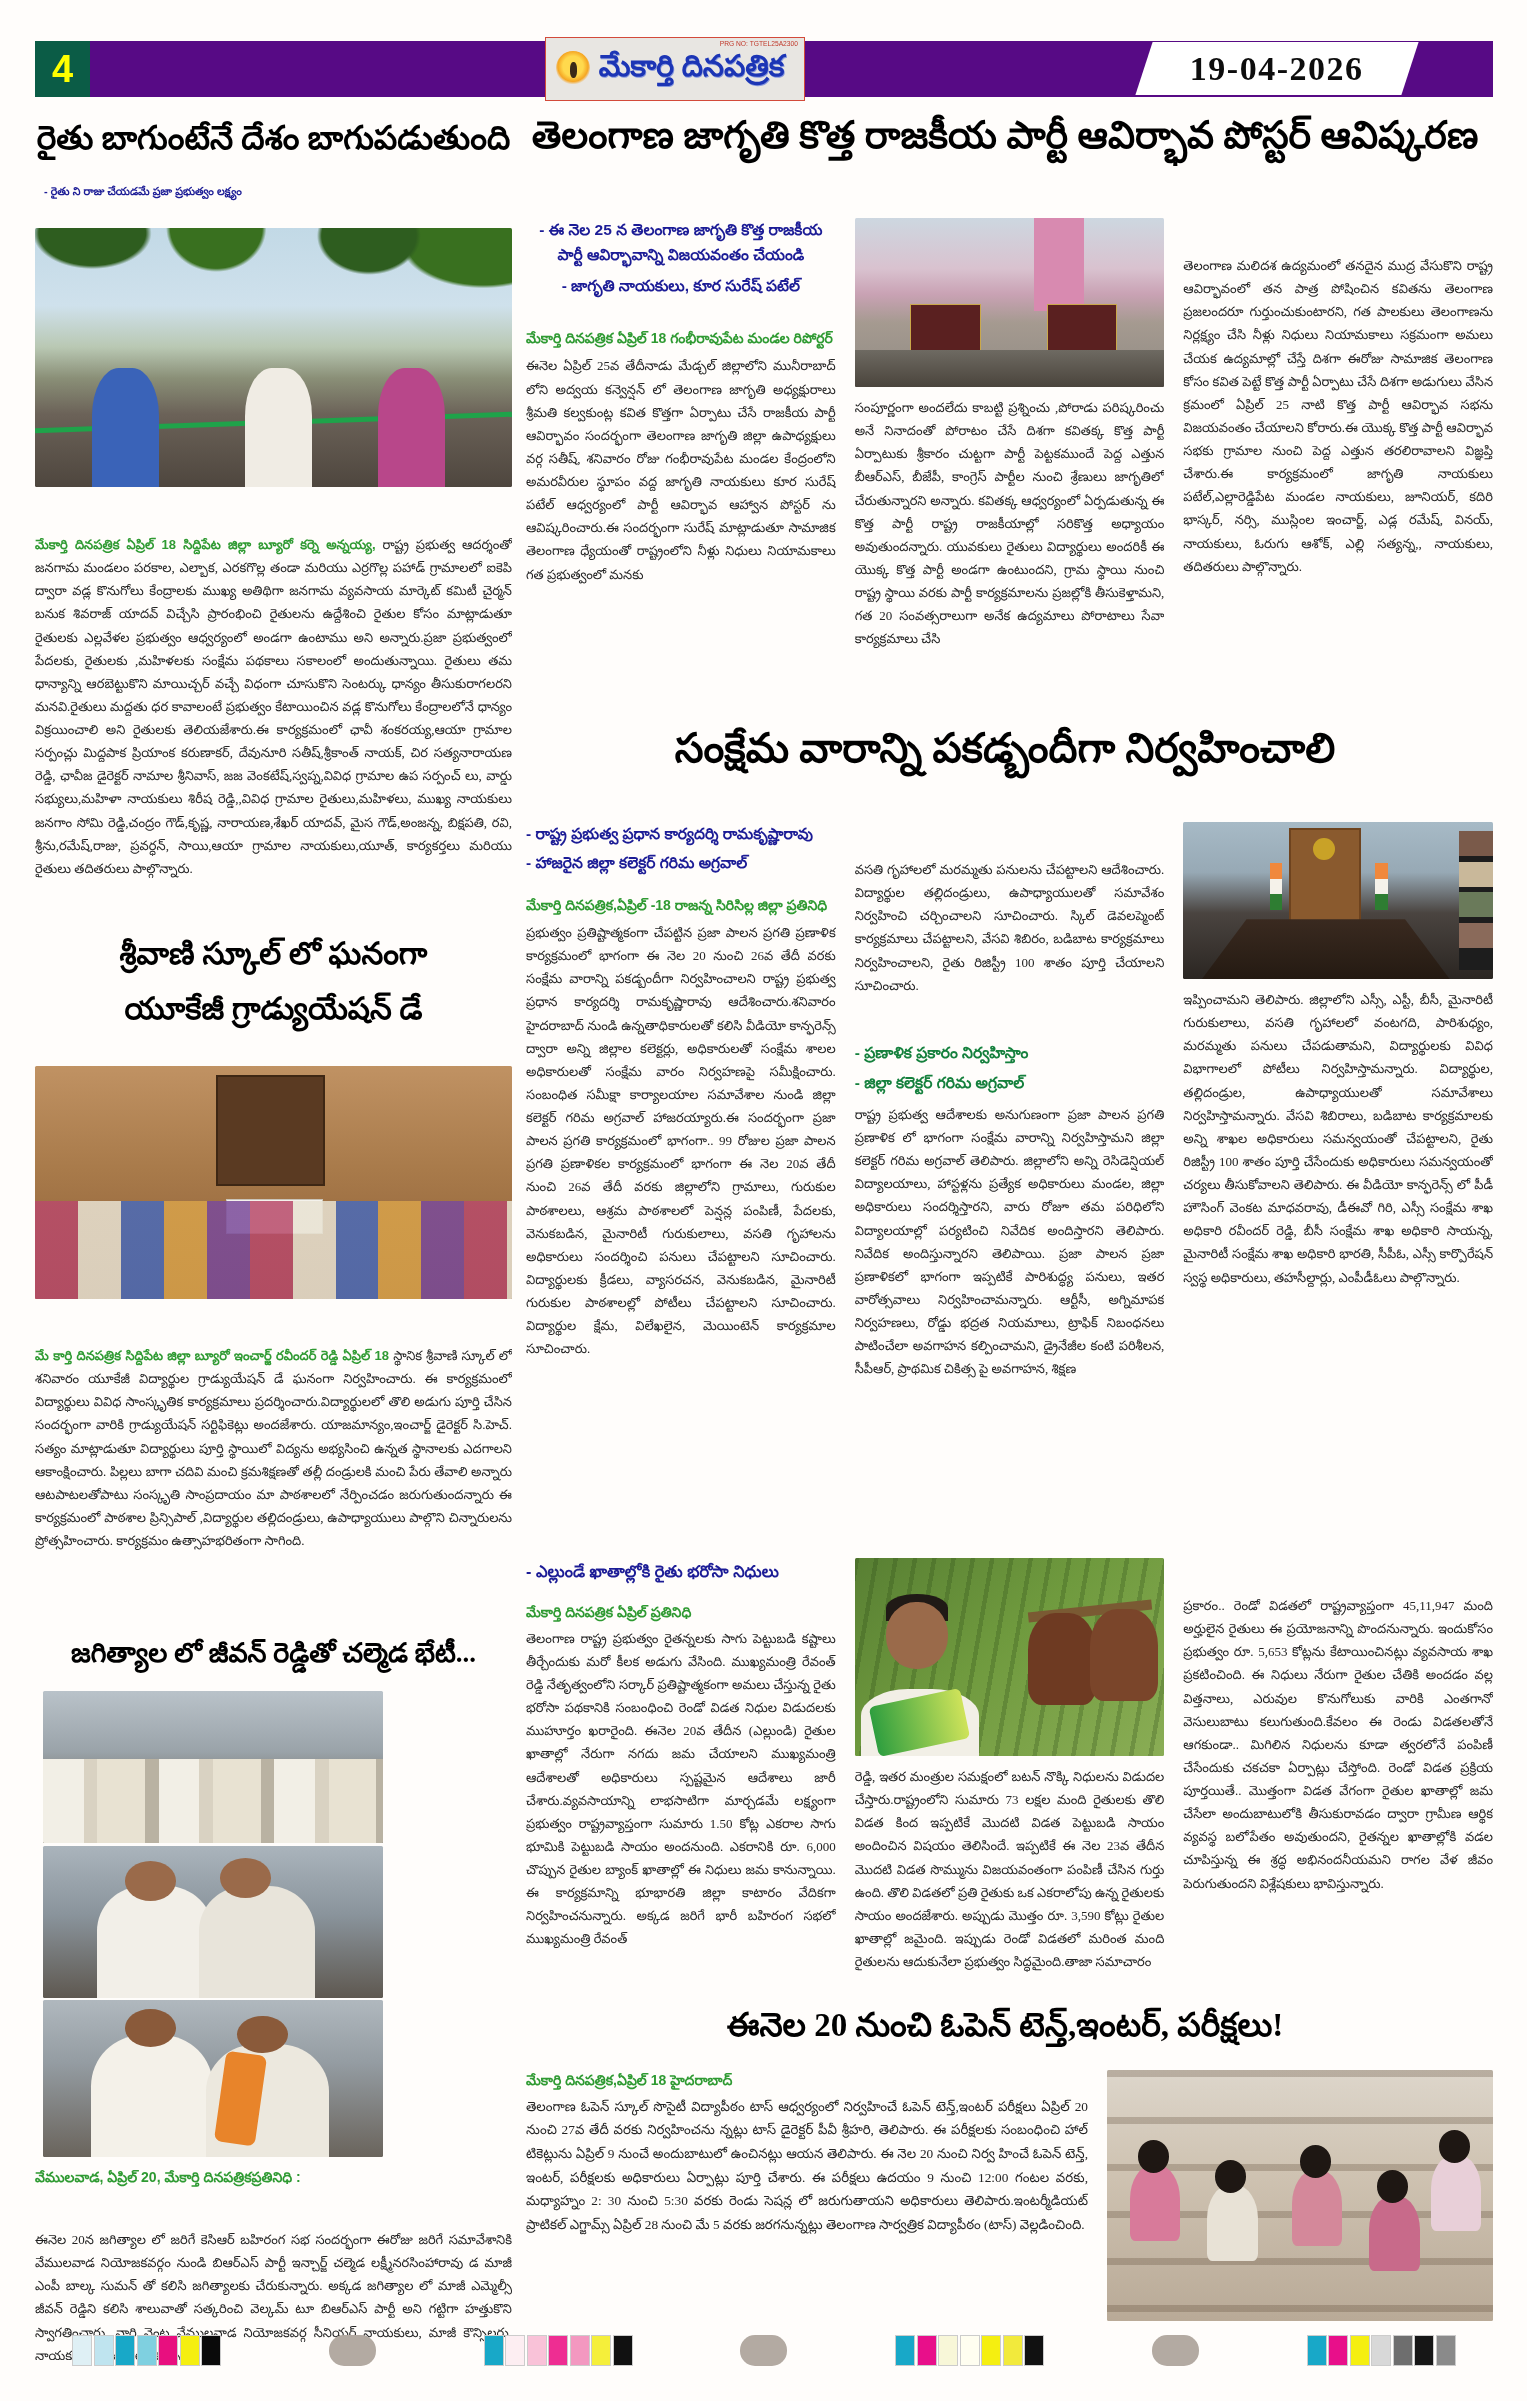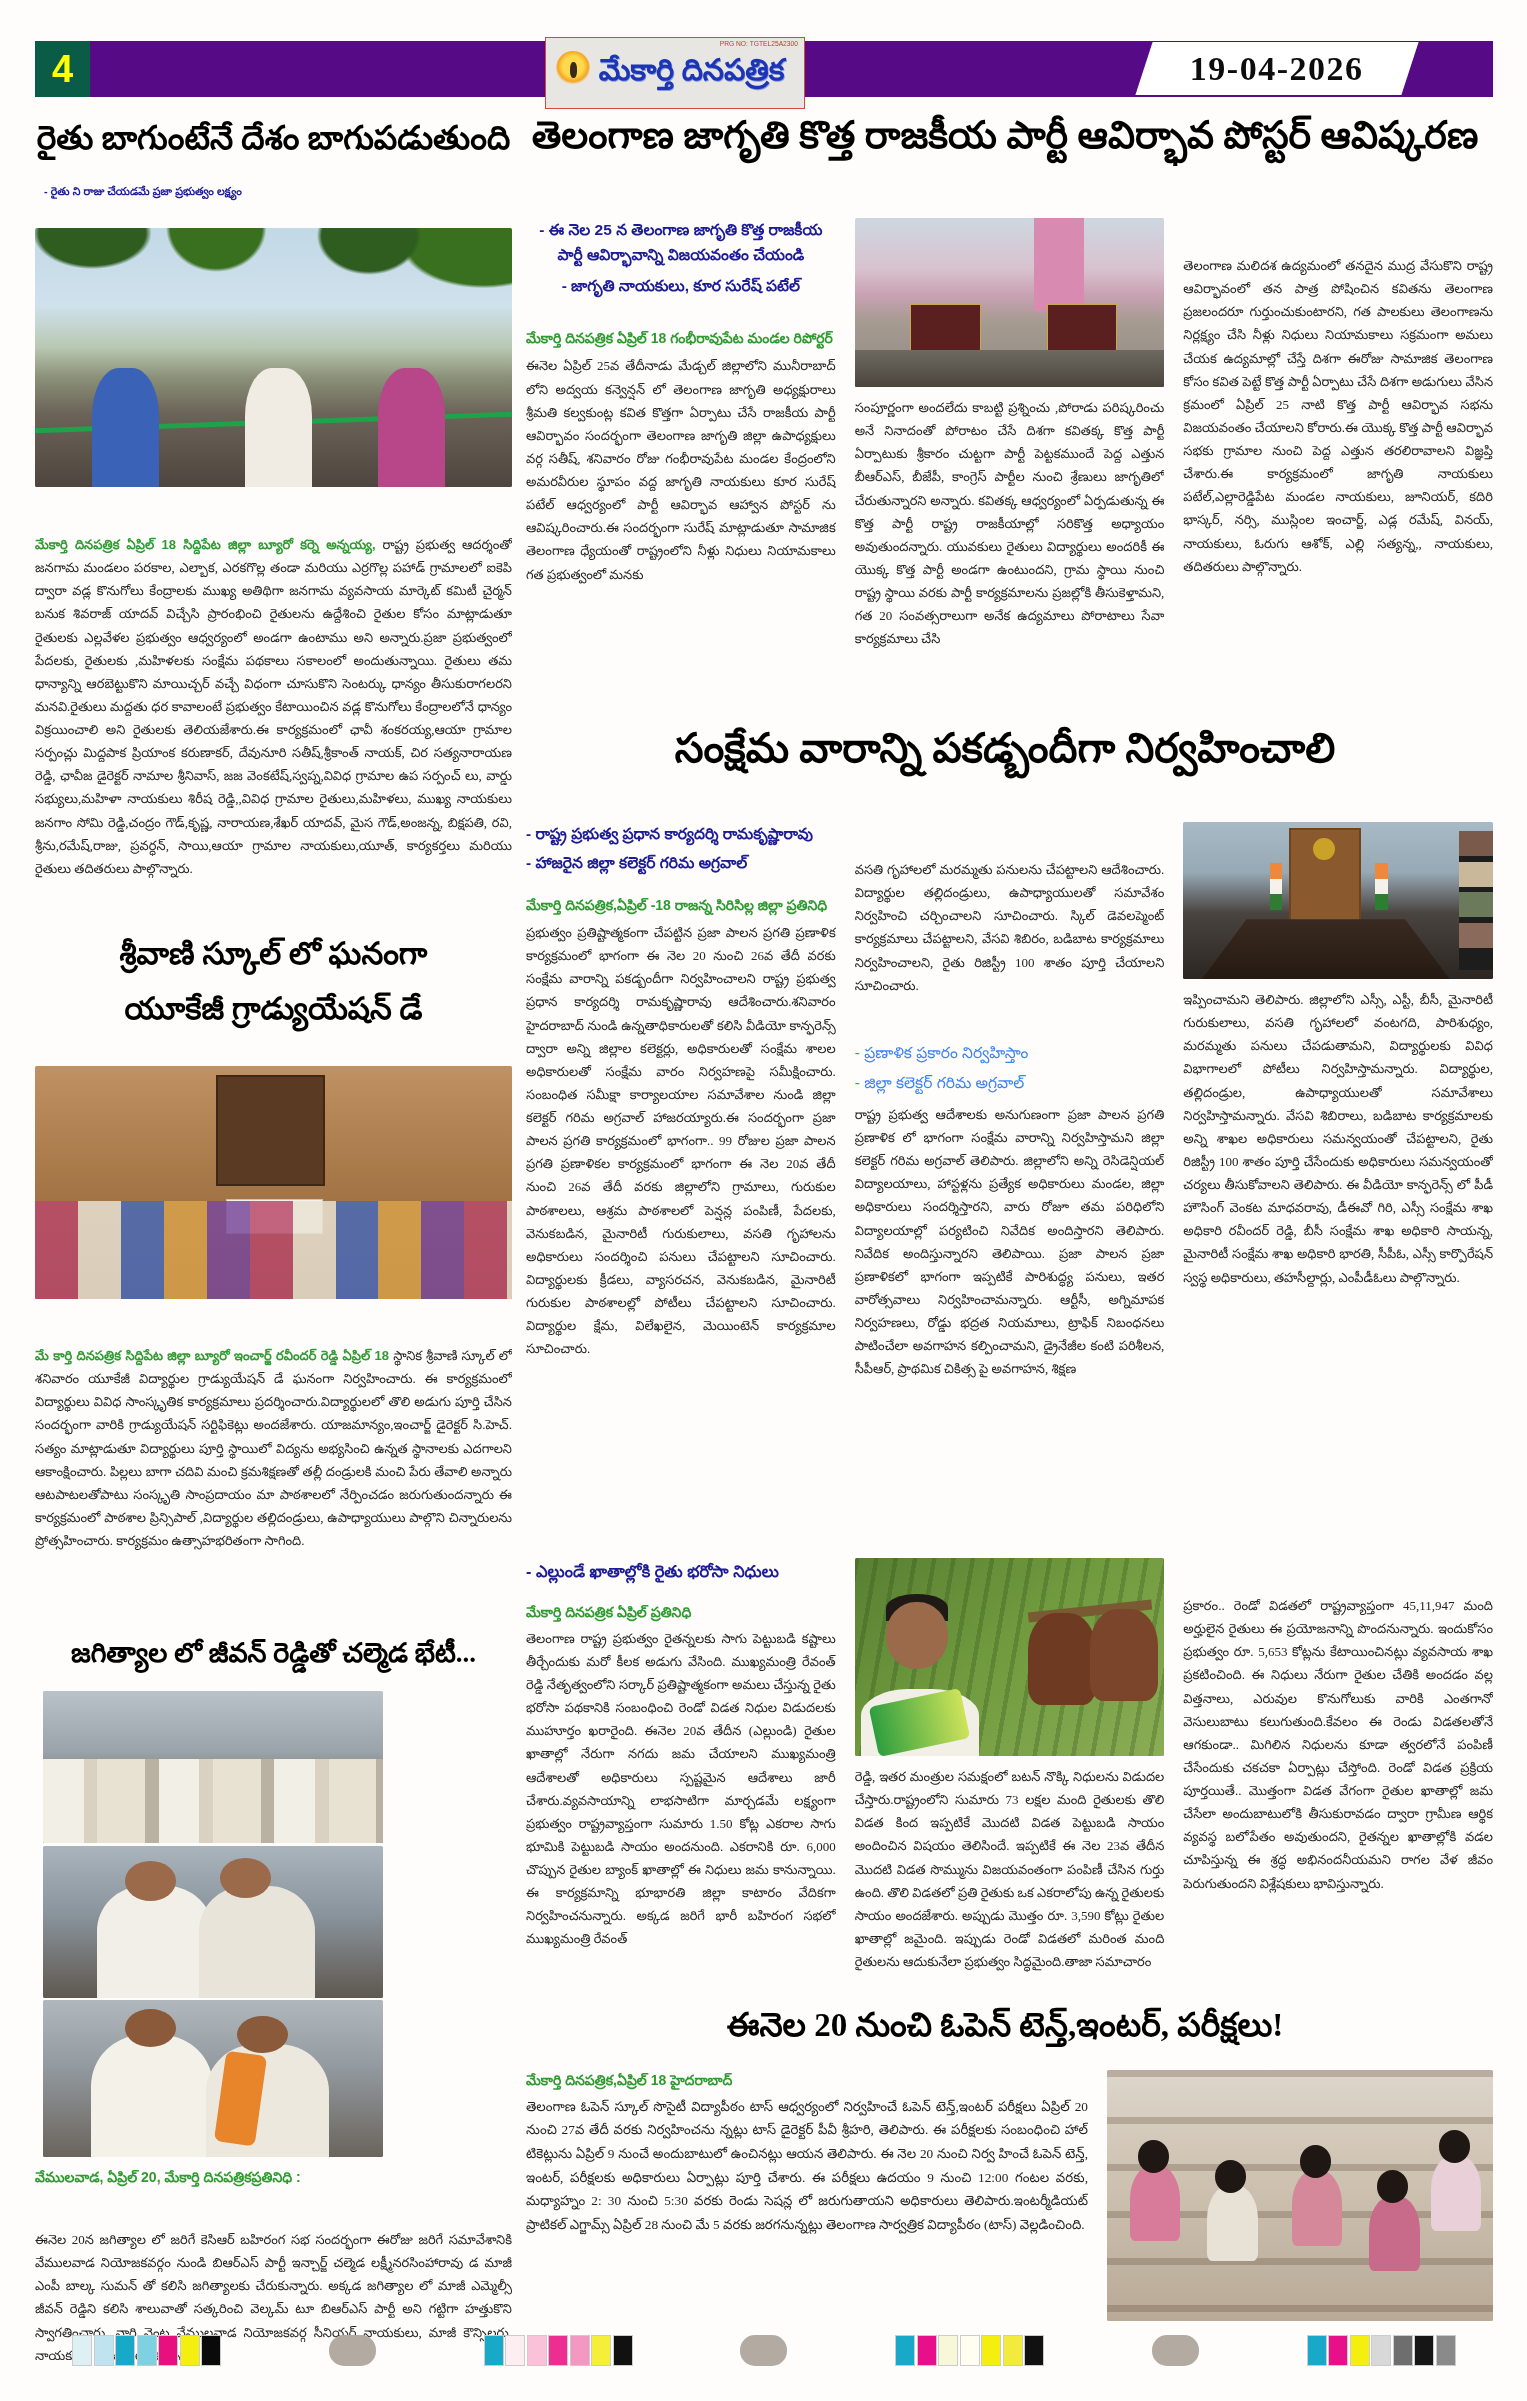--- a/index.html
+++ b/index.html
@@ -3,36 +3,36 @@
 <meta charset="utf-8">
 <style>
   html,body{margin:0;padding:0;background:#ffffff;}
   .page{position:relative;width:1528px;height:2401px;background:#fffdfb;overflow:hidden;
         font-family:"Liberation Serif",serif;color:#1b1b1b;}
   
   .topbar{position:absolute;left:35px;top:41px;width:1458px;height:56px;background:#570a85;}
   .pagenum-box{position:absolute;left:35px;top:41px;width:55px;height:56px;background:#0b5c46;
                display:flex;align-items:center;justify-content:center;}
   .pagenum{color:#ffff00;font-size:38px;font-weight:700;font-family:"Liberation Sans",sans-serif;}
-  .masthead{position:absolute;left:545px;top:37px;width:260px;height:72px;background:#e8e6e2;
+  .masthead{position:absolute;left:545px;top:37px;width:260px;height:64px;background:#e8e6e2;
             border:1.5px solid #d34a3a;display:flex;align-items:center;justify-content:center;box-sizing:border-box;}
   .masthead .sun{position:absolute;left:10.3px;top:13.3px;width:34px;height:34px;border-radius:50%;
                  background:radial-gradient(circle at 50% 45%,#ffd94d 0 40%,#f5a623 60%,#e8e6e2 72%);}
   .masthead .sun::after{content:"";position:absolute;left:13.3px;top:10.3px;width:7.4px;height:16.3px;background:#3a2a18;border-radius:40%;}
   .masthead-text{margin-left:33px;font-size:30px;font-weight:800;color:#1c35b5;
                  font-family:"Liberation Serif",serif;text-shadow:0.7px 0.7px 0 #8899dd;}
   .masthead-reg{position:absolute;right:6px;top:1.5px;font-size:6.7px;color:#c0392b;font-family:"Liberation Sans",sans-serif;}
   .dateplate{position:absolute;left:1144px;top:42px;width:266px;height:53px;background:#ffffff;
              transform:skewX(-18deg);display:flex;align-items:center;justify-content:center;}
   .dateplate span{transform:skewX(18deg);font-size:34px;font-weight:800;letter-spacing:1.5px;color:#0d0d0d;
                   font-family:"Liberation Serif",serif;}
   
   .headline{font-weight:800;color:#000;text-align:center;line-height:1.25;}
   .bullet{color:#1c1c96;font-weight:700;font-family:"Liberation Sans",sans-serif;}
-  .bullet-bright{color:#3b82f6;font-weight:400;font-family:"Liberation Sans",sans-serif;}
+  .bullet-bright{color:#15803d;font-weight:700;font-family:"Liberation Sans",sans-serif;}
   .dateline{color:#2f9a32;font-weight:700;font-size:14px;line-height:1.55;font-family:"Liberation Sans",sans-serif;}
   .body-text{font-size:13px;line-height:1.78;text-align:justify;color:#222;overflow:hidden;margin-top:36px;}
   .body-text .dl{color:#2f9a32;font-weight:700;font-family:"Liberation Sans",sans-serif;}
   .cols{position:absolute;display:flex;gap:19px;}
   .col{flex:1 1 0;overflow:hidden;}
   
   .ph{position:relative;overflow:hidden;border-radius:1.5px;}
   .ph-crowd{background:
       radial-gradient(ellipse at 12% 2%,#2e5d1f 0 9%,transparent 10%),
       radial-gradient(ellipse at 38% 0%,#39701f 0 11%,transparent 12%),

